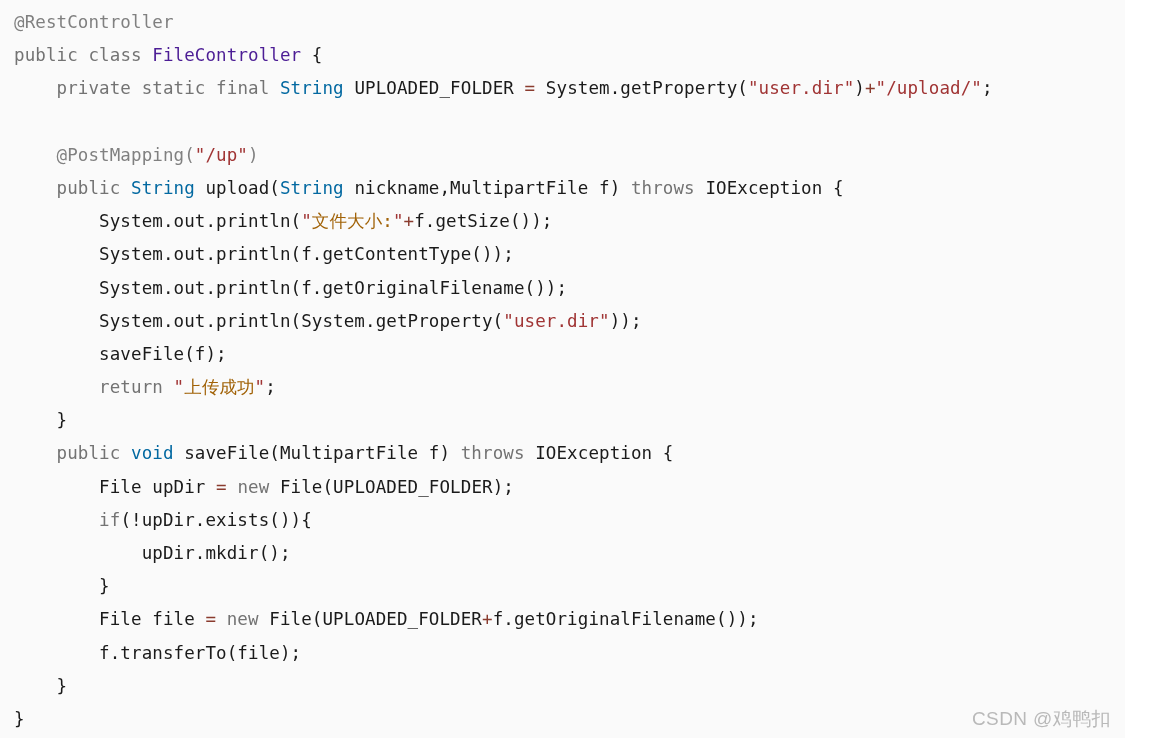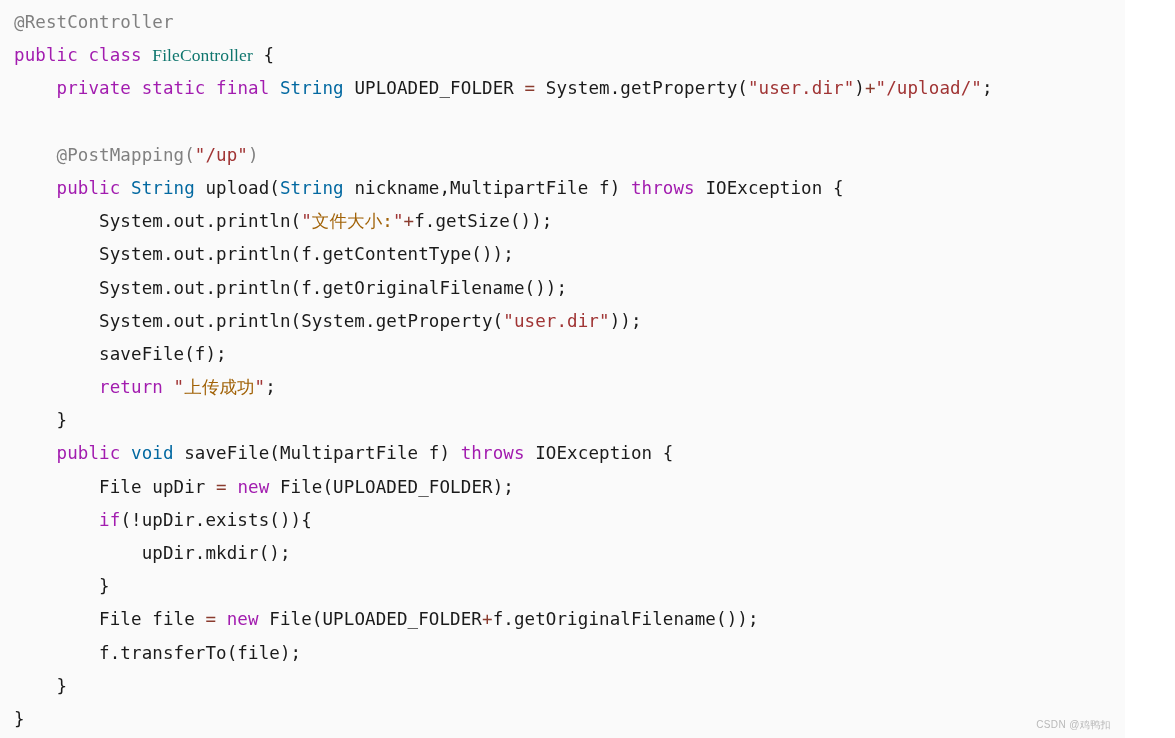--- a/index.html
+++ b/index.html
@@ -24,34 +24,34 @@
     line-height: 33.2px;
     letter-spacing: 0.1px;
     white-space: pre;
     color: #1a1a1a;
   }
   .line {
     height: 33.2px;
     white-space: pre;
   }
   
-  .kw   { color: #a21caf; }          
+  .kw   { color: #737373; }          
   .type { color: #0369a1; }          
-  .cls  { color: #0f766e; font-family: Liberation Serif, serif; }          
+  .cls  { color: #4c1d95; }          
   .ann  { color: #808080; }          
   .str  { color: #a03434; }          
   .strc { color: #a16207; }          
   .op   { color: #8a3b2e; }          
   .pln  { color: #1a1a1a; }
   #watermark {
     position: absolute;
     right: 14px;
     bottom: 6px;
     font-family: "Liberation Sans", sans-serif;
-    font-size: 10px;
+    font-size: 19px;
     color: #b9b9b9;
     letter-spacing: 0.4px;
     white-space: pre;
   }
 </style>
 </head>
 <body>
 
 <div id="page">
 

